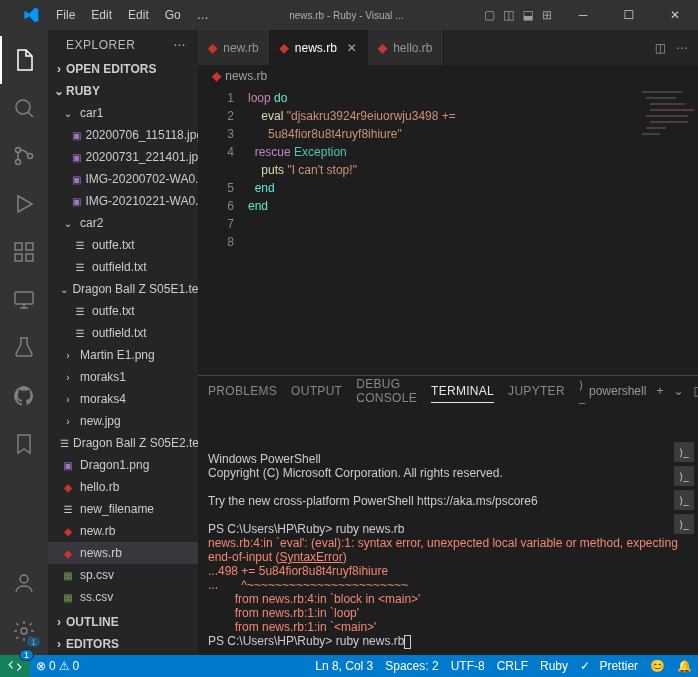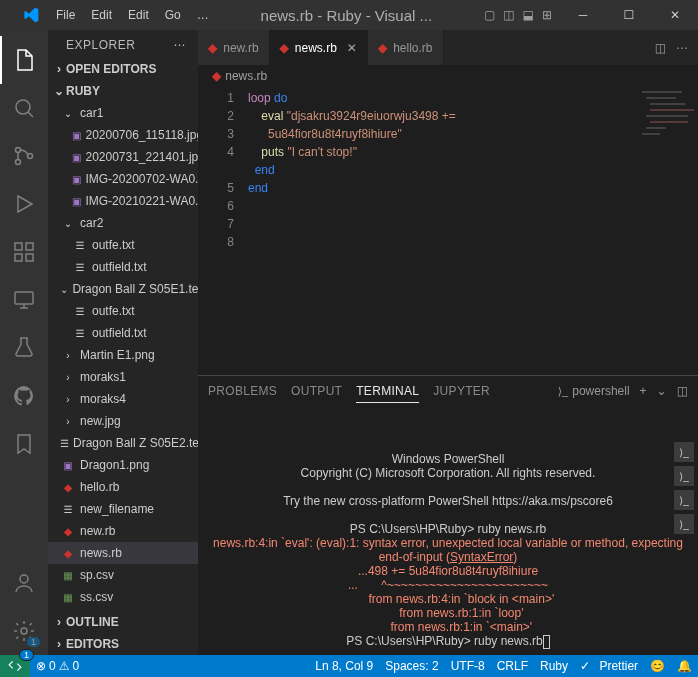--- a/index.html
+++ b/index.html
@@ -1,21 +1,21 @@
 <!DOCTYPE html>
 <html><head>
 <meta charset="utf-8">
 <style>
 * { margin: 0; padding: 0; box-sizing: border-box; font-family: 'Segoe UI', sans-serif; font-size: 12px; }
 body { background: #1e1e1e; color: #cccccc; width: 698px; height: 677px; overflow: hidden; display: flex; flex-direction: column; }
 .titlebar { background: #323233; height: 30px; display: flex; align-items: center; color: #cccccc; padding-left: 13px; }
 .titlebar .vscode-icon { width: 35px; display: flex; justify-content: center; }
 .menubar { display: flex; }
 .menuitem { padding: 0 8px; height: 30px; display: flex; align-items: center; cursor: pointer; }
-.titlebar .title { flex: 1; text-align: center; opacity: 0.8; font-size: 15px; }
+.titlebar .title { flex: 1; text-align: center; opacity: 0.8; font-size: 10px; }
 .win-controls { display: flex; }
 .win-btn { width: 46px; height: 30px; display: flex; align-items: center; justify-content: center; cursor: pointer; }
 .layout-controls { display: flex; gap: 4px; padding: 0 6px; opacity: 0.7; }
 .layout-controls span { padding: 2px; cursor: pointer; }
 .main { flex: 1; display: flex; overflow: hidden; }
 .activitybar { width: 48px; background: #333333; display: flex; flex-direction: column; align-items: center; padding-top: 6px; }
 .ab-icon { width: 48px; height: 48px; display: flex; align-items: center; justify-content: center; cursor: pointer; opacity: 0.5; position: relative; }
 .ab-icon.active { opacity: 1; border-left: 2px solid #fff; }
 .ab-spacer { flex: 1; }
 .ab-badge { position: absolute; bottom: 8px; right: 8px; background: #007acc; color:#fff; border-radius: 8px; font-size:9px; padding: 0 4px; }
@@ -36,27 +36,27 @@
 .tab .close { margin-left: 4px; opacity: 0.6; }
 .tab-actions { margin-left: auto; display: flex; align-items: center; gap: 10px; padding: 0 10px; color: #999; }
 .breadcrumb { padding: 4px 14px; font-size: 12px; color: #a0a0a0; display: flex; align-items: center; gap: 4px; }
 .code-area { flex: 1; display: flex; position: relative; overflow: hidden; font-family: Consolas, monospace; font-size: 13px; }
 .gutter { width: 50px; text-align: right; color: #858585; padding-right: 14px; padding-top: 2px; }
 .gutter div { height: 18px; line-height: 18px; }
 .code { flex: 1; padding-top: 2px; }
 .code .line { height: 18px; line-height: 18px; white-space: pre; }
 .minimap { width: 60px; background: #1e1e1e; opacity: 0.4; }
 .tk-kw { color: #c586c0; }
-.tk-kw2 { color: #3b82f6; }
+.tk-kw2 { color: #5eead4; }
 .tk-str { color: #ce9178; }
 .tk-num { color: #b5cea8; }
 .tk-cls { color: #4ec9b0; }
 .tk-fn { color: #dcdcaa; }
 .tk-pl { color: #d4d4d4; }
-.panel { height: 280px; background: #1e1e1e; border-top: 1px solid #454545; display: flex; flex-direction: column; text-align: center; }
+.panel { height: 280px; background: #1e1e1e; border-top: 1px solid #454545; display: flex; flex-direction: column; }
 .panel-tabs { display: flex; height: 30px; align-items: center; padding: 0 10px; gap: 14px; font-size: 11px; }
 .ptab { cursor: pointer; color: #888; padding: 4px 0; letter-spacing: 0.3px; }
 .ptab.active { color: #e7e7e7; border-bottom: 1px solid #e7e7e7; }
 .panel-actions { margin-left: auto; display: flex; align-items: center; gap: 10px; color: #999; }
 .panel-side-icons { position: absolute; right: 4px; display: flex; flex-direction: column; gap: 4px; padding-top: 4px; }
 .panel-side-icons div { width: 20px; height: 20px; background: #3c3c3c; display:flex;align-items:center;justify-content:center;font-size:10px;cursor:pointer; }
 .terminal { flex: 1; padding: 4px 10px; font-family: Consolas, monospace; font-size: 12px; color: #cccccc; overflow: auto; position: relative; white-space: pre-wrap; }
 .terminal .err { color: #f48771; }
 .terminal .link { text-decoration: underline; }
 .terminal .cursor { display:inline-block; width:7px; height:14px; border:1px solid #ccc; vertical-align: middle; }
@@ -327,20 +327,21 @@
           <div></div>
           <div>5</div>
           <div>6</div>
           <div>7</div>
           <div>8</div>
         </div>
       <div class="code" id="code">
           <div class="line"><span class="tk-kw">loop</span><span class="tk-pl"> </span><span class="tk-kw2">do</span></div>
           <div class="line"><span class="tk-pl">    </span><span class="tk-fn">eval</span><span class="tk-pl"> </span><span class="tk-str">"djsakru3924r9eiuorwju3498 += </span></div>
           <div class="line"><span class="tk-str">      5u84fior8u8t4ruyf8ihiure"</span></div>
+          <div class="line"><span class="tk-pl">  </span><span class="tk-kw">rescue</span><span class="tk-pl"> </span><span class="tk-cls">Exception</span></div>
           <div class="line"><span class="tk-pl">    </span><span class="tk-fn">puts</span><span class="tk-pl"> </span><span class="tk-str">"I can't stop!"</span></div>
           <div class="line"><span class="tk-pl">  </span><span class="tk-kw2">end</span></div>
           <div class="line"><span class="tk-kw2">end</span></div>
         </div>
       <div class="minimap">
         <svg width="60" height="80">
             <rect x="4" y="4" width="40" height="2" fill="#777"></rect>
             <rect x="8" y="10" width="30" height="2" fill="#777"></rect>
             <rect x="12" y="16" width="35" height="2" fill="#777"></rect>
             <rect x="12" y="22" width="44" height="2" fill="#a66"></rect>
@@ -349,20 +350,21 @@
             <rect x="8" y="40" width="20" height="2" fill="#777"></rect>
             <rect x="4" y="46" width="18" height="2" fill="#777"></rect>
           </svg>
       </div>
     </div>
 
     <div class="panel">
       <div class="panel-tabs">
         <div class="ptab">PROBLEMS</div>
         <div class="ptab">OUTPUT</div>
+        <div class="ptab">DEBUG CONSOLE</div>
         <div class="ptab active">TERMINAL</div>
         <div class="ptab">JUPYTER</div>
         <div class="panel-actions">
           <span style="font-size:11px;display:flex;align-items:center;gap:4px;">⟩_ <span>powershell</span></span>
           <span>+</span>
           <span>⌄</span>
           <span>◫</span>
 
         </div>
       </div>
@@ -387,21 +389,21 @@
       <span class="badge">1</span>
     </div>
     <div class="sb-item">
       <span>⊗</span>
         <span>0</span>
       <span>⚠</span>
         <span>0</span>
     </div>
   </div>
   <div class="sb-right">
-    <div class="sb-item">Ln 8, Col 9</div>
+    <div class="sb-item">Ln 8, Col 3</div>
     <div class="sb-item">Spaces: 2</div>
     <div class="sb-item">UTF-8</div>
     <div class="sb-item">CRLF</div>
     <div class="sb-item">Ruby</div>
     <div class="sb-item"><span>✓</span>&nbsp;<span>Prettier</span></div>
     <div class="sb-item">😊</div>
     <div class="sb-item">🔔</div>
   </div>
 </div>
 

